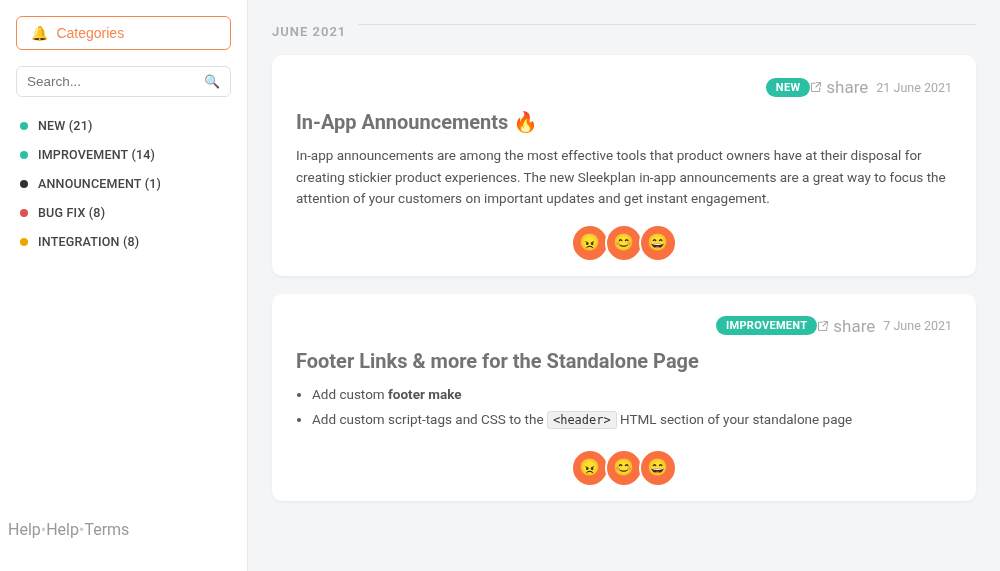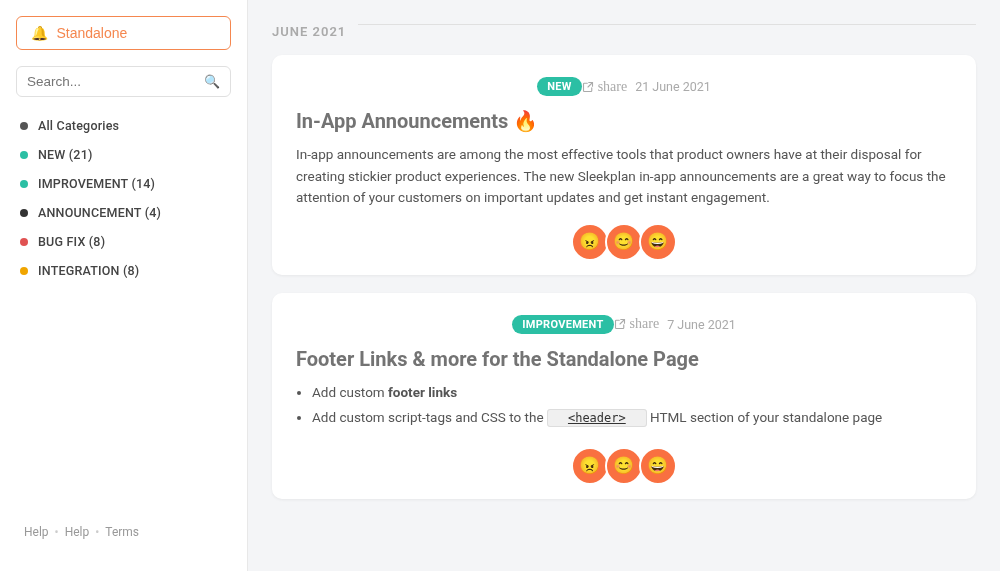--- a/index.html
+++ b/index.html
@@ -81,25 +81,24 @@
     }
     .dot {
       width: 8px;
       height: 8px;
       border-radius: 50%;
       flex-shrink: 0;
     }
 
     .sidebar-footer {
       margin-top: auto;
-      padding: 16px 24px;
-      font-size: 12px;
+      padding: 16px 8px;
+      font-size: 16px;
       color: #999;
       display: flex;
-      gap: 6px;
       align-items: center;
     }
     .sidebar-footer a {
       color: #999;
       text-decoration: none;
     }
     .sep { color: #ccc; }
 
     
     .main {
@@ -131,21 +130,21 @@
       border-radius: 10px;
       padding: 22px 24px 0;
       margin-bottom: 18px;
       box-shadow: 0 1px 3px rgba(0,0,0,0.06);
       position: relative;
     }
 
     .card-header {
       display: flex;
       align-items: center;
-      justify-content: center;
+      justify-content: flex-end;
       margin-bottom: 12px;
     }
     .card-header-left { display: flex; align-items: center; gap: 10px; }
 
     .badge {
       display: inline-block;
       padding: 3px 10px;
       border-radius: 20px;
       font-size: 11px;
       font-weight: 700;
@@ -161,22 +160,21 @@
       gap: 8px;
       color: #aaa;
       font-size: 12.5px;
     }
     .share-link {
       display: flex;
       align-items: center;
       gap: 4px;
       color: #aaa;
       cursor: pointer;
-      font-size: 14px;
-      font-family: Liberation Serif, serif;
+      font-size: 17px;
     }
 
     .card-title {
       font-size: 20px;
       font-weight: 700;
       color: #737373;
       margin-bottom: 10px;
       line-height: 1.3;
     }
 
@@ -193,25 +191,24 @@
     .card-body ul li {
       margin-bottom: 4px;
       font-size: 13.5px;
       color: #555;
     }
 
     code.inline-code {
       background: #f0f0f0;
       border: 1px solid #ddd;
       border-radius: 3px;
-      padding: 1px 20px;
+      padding: 1px 5px;
       font-size: 12px;
       font-family: monospace;
       color: #333;
-      text-decoration: underline;
     }
 
     .emoji-reactions {
       display: flex;
       justify-content: center;
       gap: 0;
       padding: 14px 0 14px;
     }
     .emoji-btn {
       width: 38px;
@@ -229,44 +226,40 @@
     }
     .emoji-btn:first-child { margin-left: 0; }
 
   </style>
 </head>
 <body>
 
 <div class="sidebar">
   <button class="unsubscribe-btn">
     <span class="bell-icon">🔔</span>
-    <span>Standalone</span>
+    <span>Categories</span>
   </button>
 
   <div class="search-box">
     <input type="text" placeholder="Search..." style="">
     <span class="search-icon">🔍</span>
   </div>
 
   <ul class="category-list">
     <li class="category-item">
-      <span class="dot" style="background:#555;"></span>
-      <span>All Categories</span>
-    </li>
-    <li class="category-item">
       <span class="dot" style="background:#2bbfa4;"></span>
       <span>NEW (21)</span>
     </li>
     <li class="category-item">
       <span class="dot" style="background:#2bbfa4;"></span>
       <span>IMPROVEMENT (14)</span>
     </li>
     <li class="category-item">
       <span class="dot" style="background:#333;"></span>
-      <span>ANNOUNCEMENT (4)</span>
+      <span>ANNOUNCEMENT (1)</span>
     </li>
     <li class="category-item">
       <span class="dot" style="background:#e05252;"></span>
       <span>BUG FIX (8)</span>
     </li>
     <li class="category-item">
       <span class="dot" style="background:#f0a500;"></span>
       <span>INTEGRATION (8)</span>
     </li>
   </ul>
@@ -324,21 +317,21 @@
               <path d="M8 8l6-6" stroke="#aaa" stroke-width="1.5" stroke-linecap="round"></path>
             </svg>
           <span>share</span>
         </span>
         <span>7 June 2021</span>
       </div>
     </div>
     <h2 class="card-title">Footer Links &amp; more for the Standalone Page</h2>
     <div class="card-body">
       <ul>
-        <li>Add custom <strong>footer links</strong></li>
+        <li>Add custom <strong>footer make</strong></li>
         <li>Add custom script-tags and CSS to the <code class="inline-code">&lt;header&gt;</code> HTML section of your standalone page</li>
       </ul>
     </div>
     <div class="emoji-reactions">
       <button class="emoji-btn">😠</button>
       <button class="emoji-btn">😊</button>
       <button class="emoji-btn">😄</button>
     </div>
   </div>
 </div>

